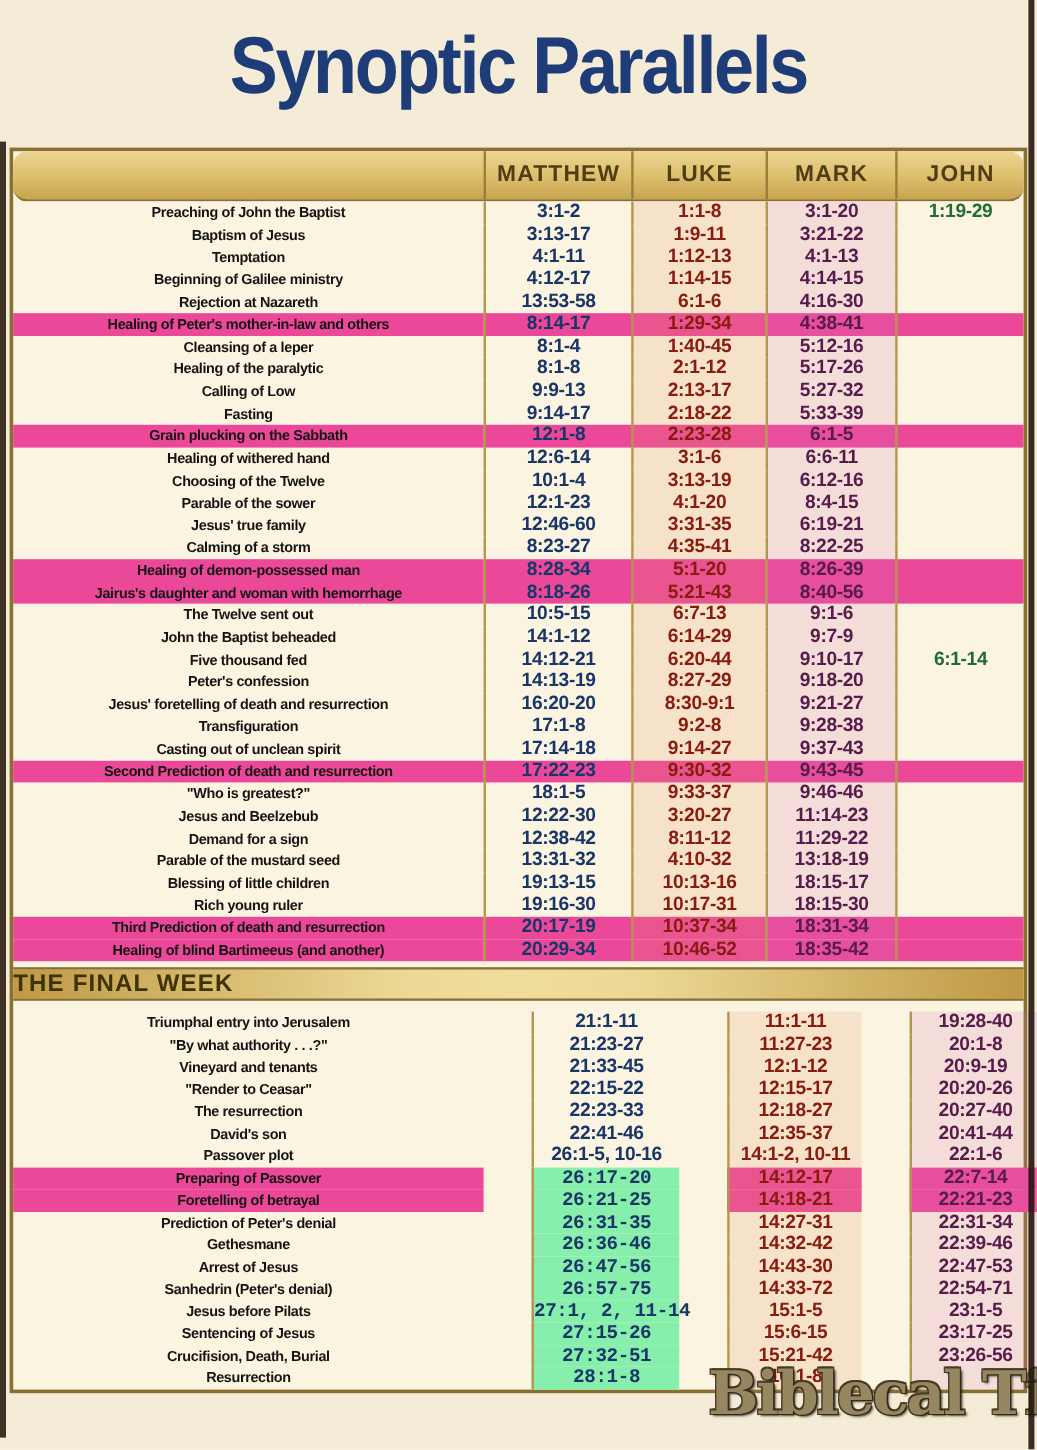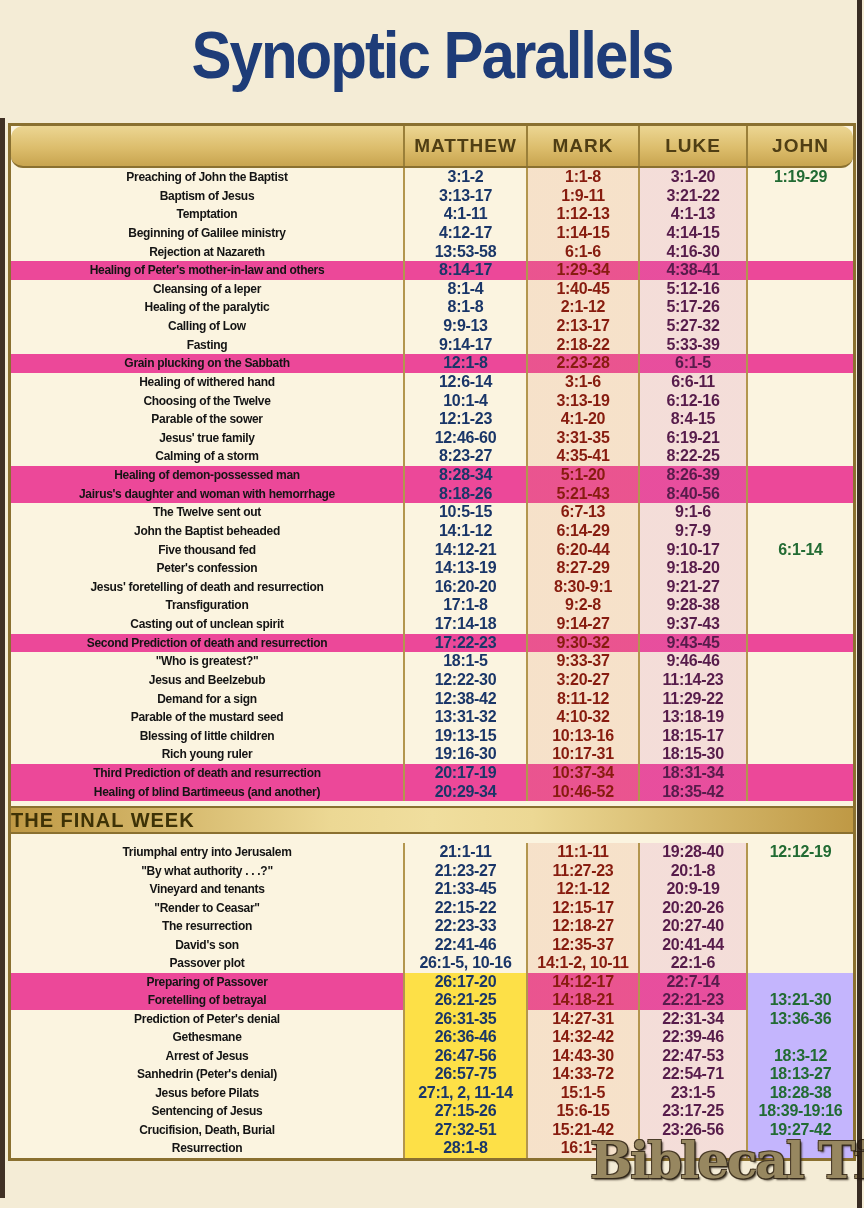--- a/index.html
+++ b/index.html
@@ -28,38 +28,38 @@
     background:linear-gradient(180deg,#ecd693 0%,#dcbd6c 55%,#c8a44f 100%);
     border-bottom:2px solid #8a7030;
   }
   .header-row .hc{
     text-align:center;font-size:19px;font-weight:600;letter-spacing:1px;
     color:#4f3e14;border-left:2px solid #9a7f39;box-sizing:border-box;
   }
   .header-row .hc.first{border-left:none;}
   
   .rows .row{height:18.63px;line-height:18.63px;}
-  .rows.sec2 .row{height:18.5px;line-height:18.5px;}
+  .rows.sec2 .row{height:18.5px;line-height:18.5px;gap:40px;}
   .row{display:grid;grid-template-columns:392px 123px 112px 108px 1fr;}
   .row .c{
     box-sizing:border-box;text-align:center;white-space:nowrap;overflow:visible;
     font-weight:bold;letter-spacing:-0.3px;
   }
   .row .c.label{font-size:12px;color:#141414;}
   .row .c.mt,.row .c.mk,.row .c.lk,.row .c.jn{
     font-size:16px;border-left:2px solid #b3964e;
   }
   .row .c.mt{color:#1a3668;}
   .row .c.mk{color:#871c0f;background-image:linear-gradient(rgba(224,140,100,0.18),rgba(224,140,100,0.18));}
   .row .c.lk{color:#571c4b;background-image:linear-gradient(rgba(210,110,180,0.17),rgba(210,110,180,0.17));}
   .row .c.jn{color:#226b33;}
   
   .row.hl .c{background-color:#ec4899;}
   
-  .row.cz .c.mt{background-color:#fde047;}
+  .row.cz .c.mt{background-color:#86efac;font-family:Liberation Mono, monospace;}
   .row.cz .c.jn{background-color:#c4b5fd;text-align:center;}
   
   .fw-gap1{height:5px;}
   .fw-bar{
     height:24px;line-height:24px;border-top:2px solid #8a7030;border-bottom:2px solid #8a7030;
     background:linear-gradient(90deg,#bf9945 0%,#ecd894 38%,#f0de9e 50%,#ecd894 62%,#bf9945 100%);
     text-align:left;font-size:20px;font-weight:700;letter-spacing:1px;color:#3e3206;
   }
   .fw-gap2{height:9px;}
   
@@ -76,22 +76,22 @@
 </style>
 </head>
 <body>
 
 <div class="page-title">Synoptic Parallels</div>
 
 <div class="chart-table">
   <div class="grid-row header-row">
     <div class="hc first"></div>
     <div class="hc">MATTHEW</div>
+    <div class="hc">LUKE</div>
     <div class="hc">MARK</div>
-    <div class="hc">LUKE</div>
     <div class="hc">JOHN</div>
   </div>
 
   <div class="rows sec1" id="sec1-rows">
       <div class="row">
         <div class="c label">Preaching of John the Baptist</div>
         <div class="c mt">3:1-2</div>
         <div class="c mk">1:1-8</div>
         <div class="c lk">3:1-20</div>
         <div class="c jn">1:19-29</div>

